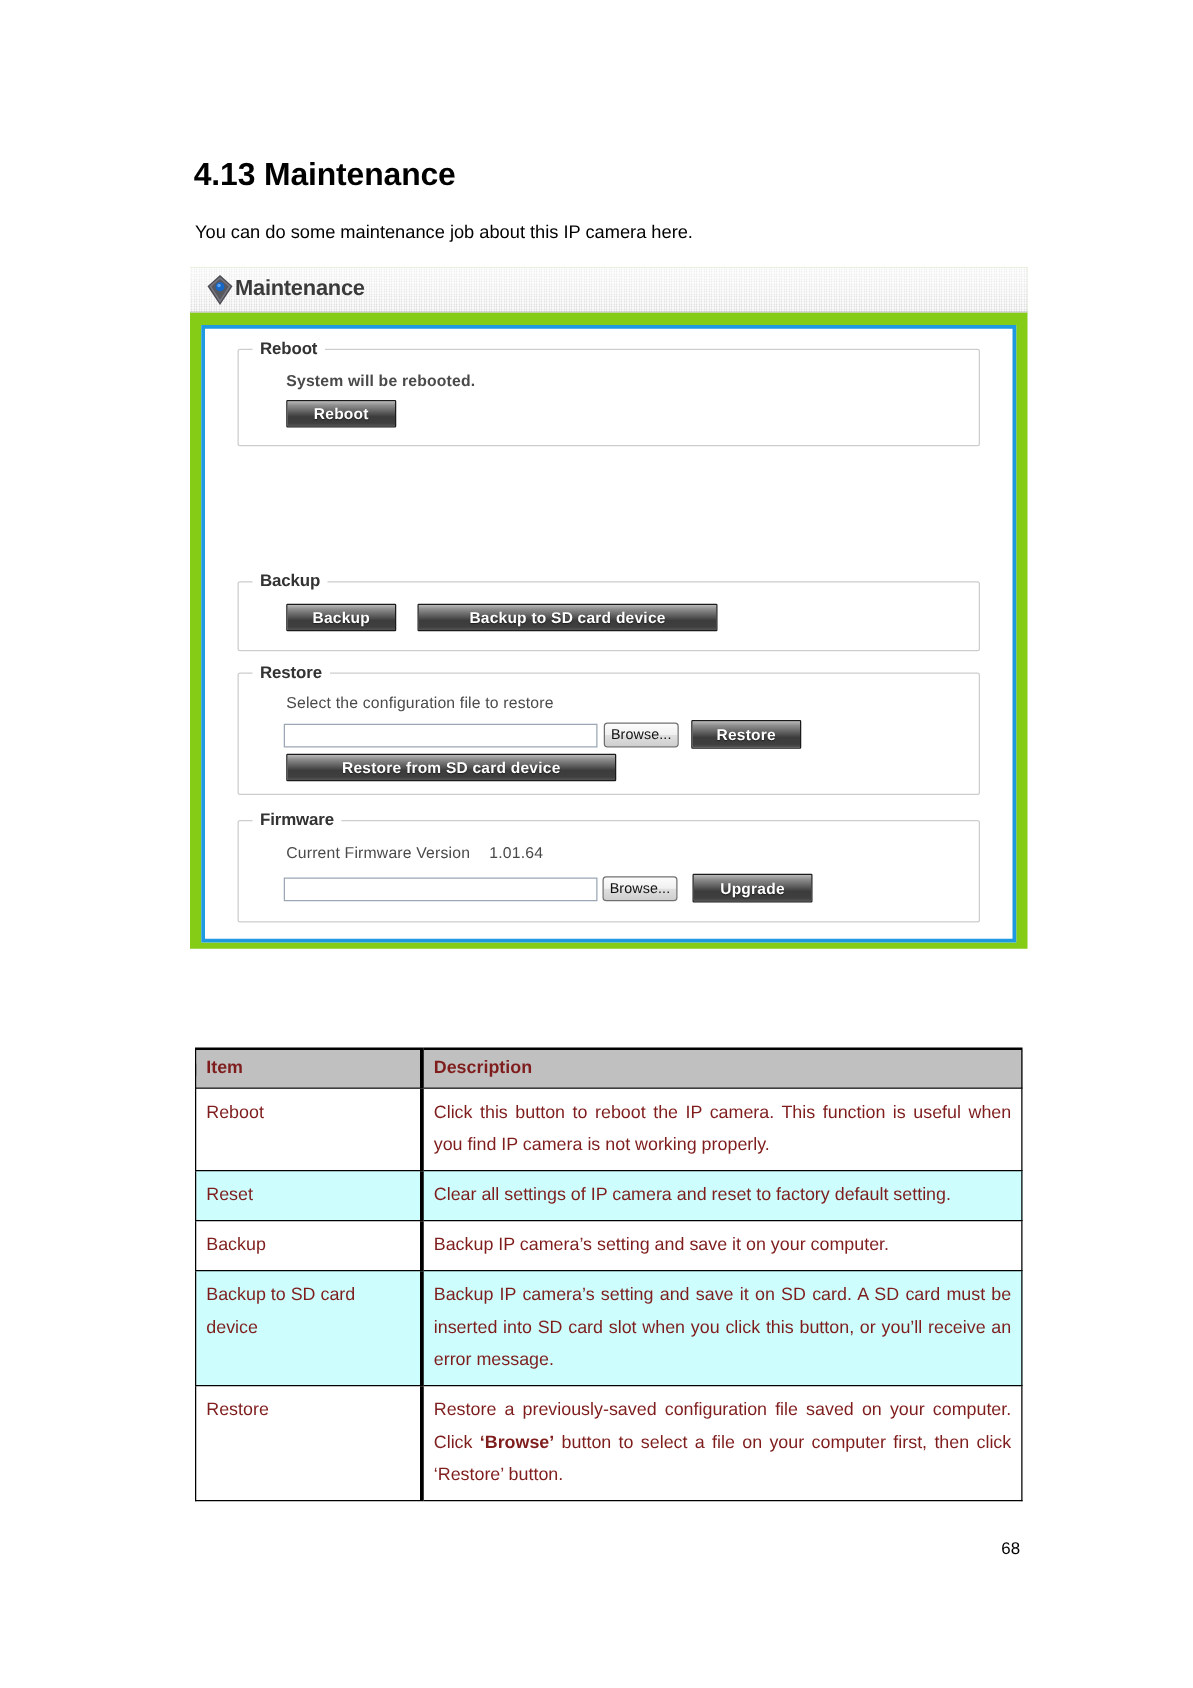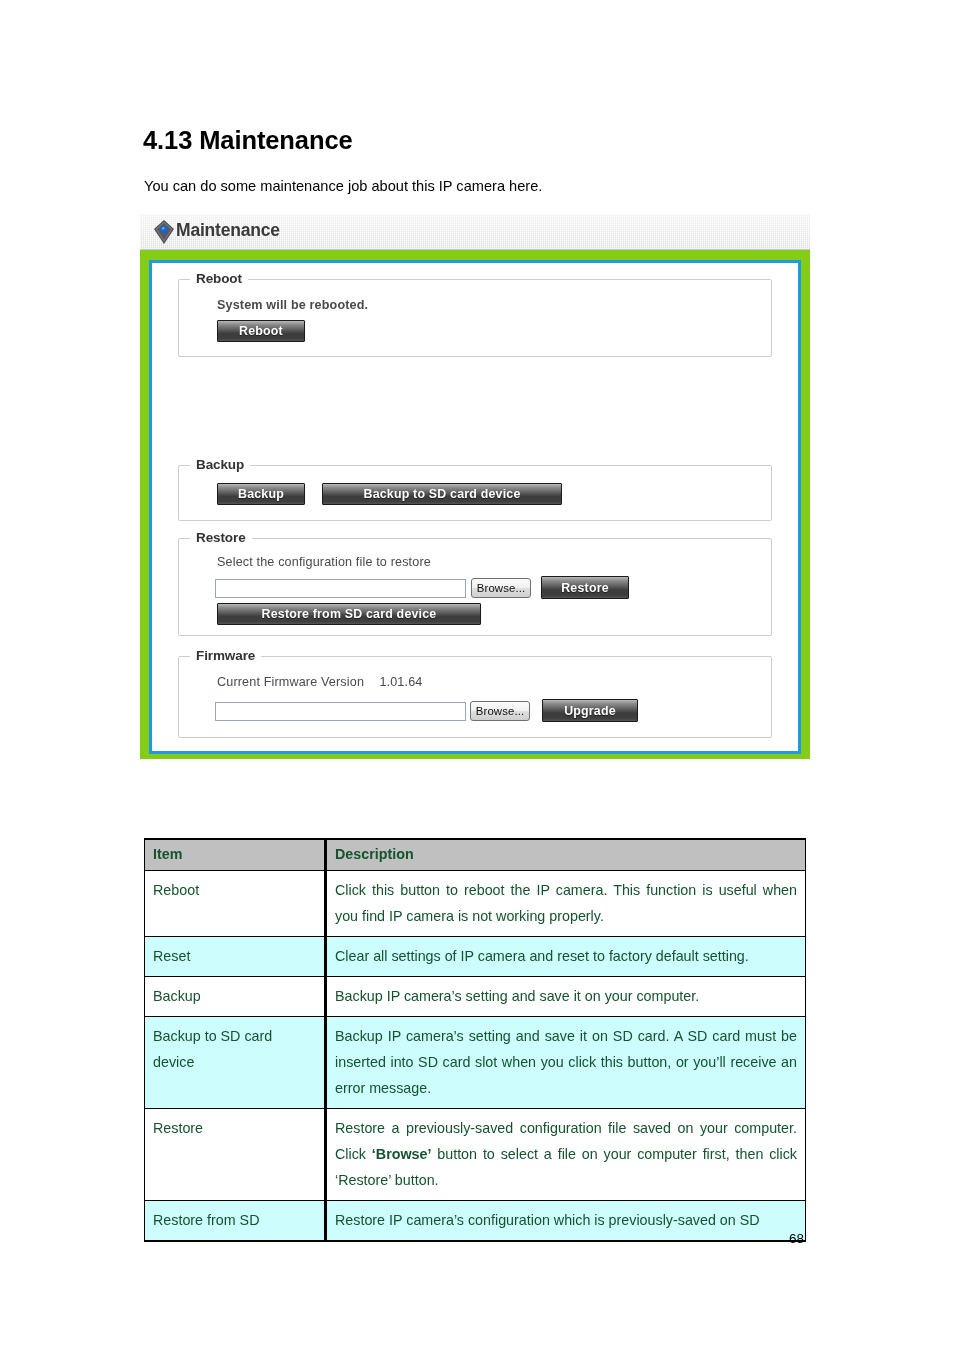--- a/index.html
+++ b/index.html
@@ -12,21 +12,21 @@
     height: 1350px;
     position: relative;
     font-family: "Liberation Sans", sans-serif;
     color: #000;
     overflow: hidden;
   }
 
   
   .page {
     position: absolute;
-    left: 0; top: 0;
+    left: 12px; top: 0;
     width: 930px; height: 1350px;
   }
 
   .h-title {
     position: absolute;
     left: 143px;
     top: 126px;
     font-size: 25.5px;
     font-weight: bold;
     letter-spacing: -0.1px;
@@ -207,21 +207,21 @@
   }
 
   
   .desc-table {
     position: absolute;
     left: 144px;
     top: 838px;
     width: 662px;
     border-collapse: collapse;
     font-size: 14.3px;
-    color: #14532d;
+    color: #7f1d1d;
     table-layout: fixed;
   }
   .desc-table td, .desc-table th {
     border: 1px solid #000;
     padding: 6px 8px 7px 8px;
     vertical-align: top;
     line-height: 1.82;
     font-weight: normal;
   }
   .desc-table th {
@@ -329,22 +329,18 @@
     <tr class="alt">
       <td class="col-item">Backup to SD card device</td>
       <td class="col-desc just">Backup IP camera’s setting and save it on SD card. A SD card must be inserted into SD card slot when you click this button, or you’ll receive an error message.</td>
     </tr>
 
     <tr>
       <td class="col-item">Restore</td>
       <td class="col-desc just"><span>Restore a previously-saved configuration file saved on your computer. Click </span><span class="bold-q">‘Browse’</span><span> button to select a file on your computer first, then click ‘Restore’ button.</span></td>
     </tr>
 
-    <tr class="alt last-row">
-      <td class="col-item">Restore from SD</td>
-      <td class="col-desc">Restore IP camera’s configuration which is previously-saved on SD</td>
-    </tr>
   </tbody>
     </table>
 
   <div class="page-number">68</div>
 
 </div>
 
 </body></html>

